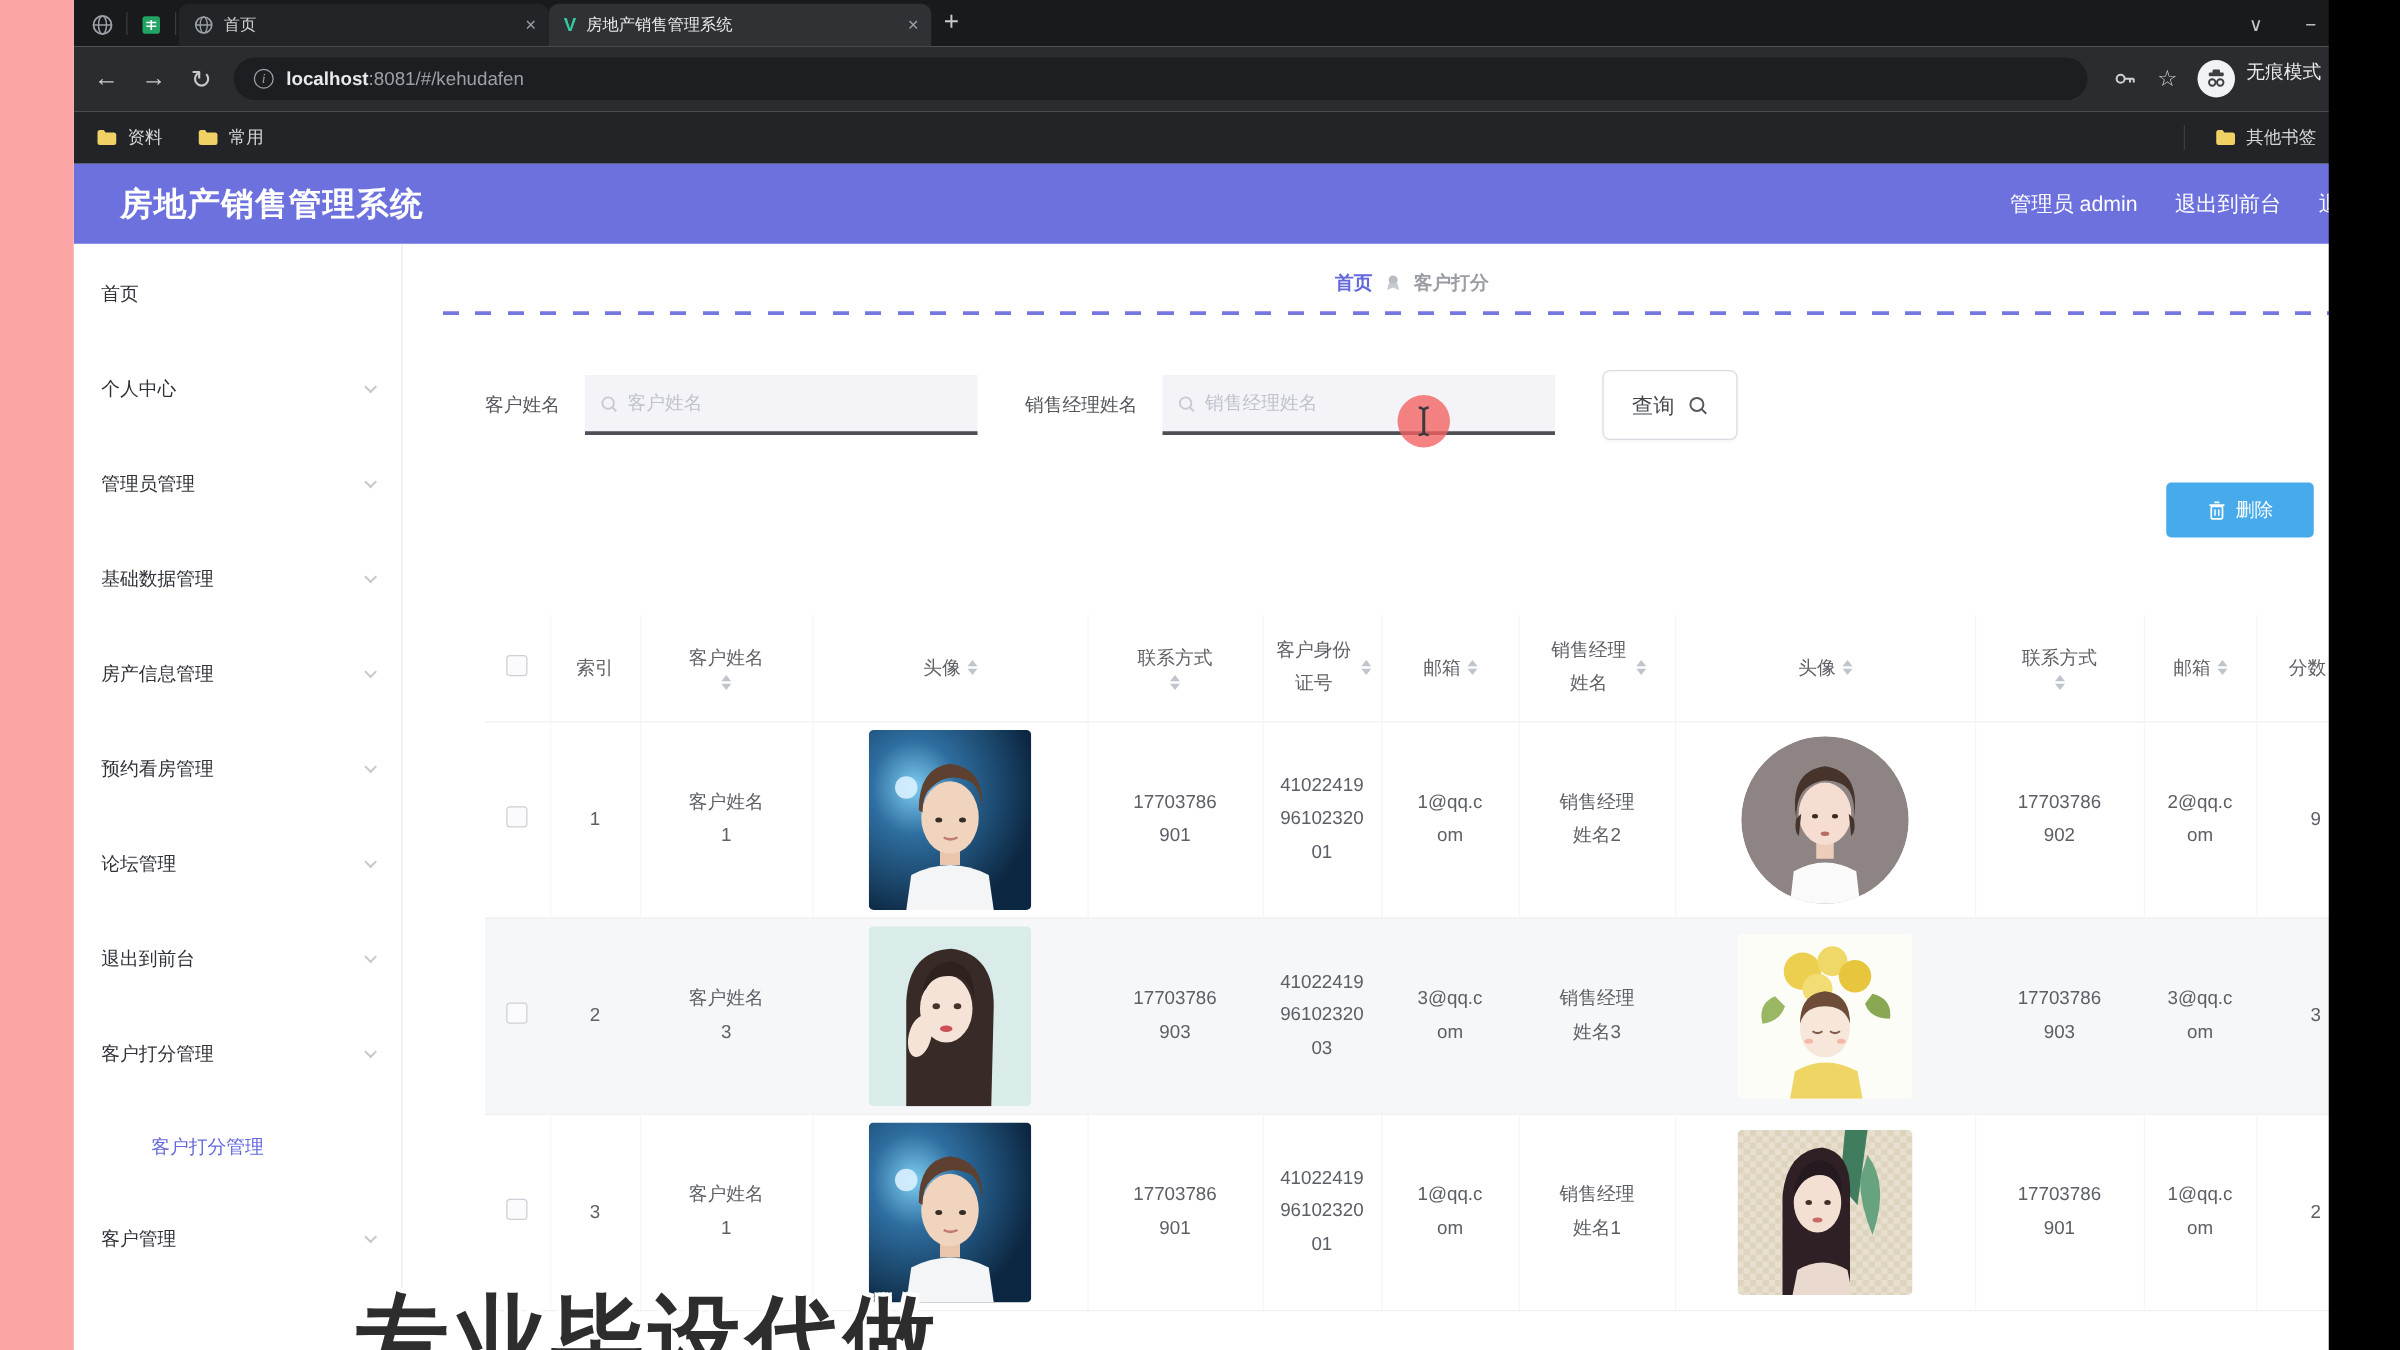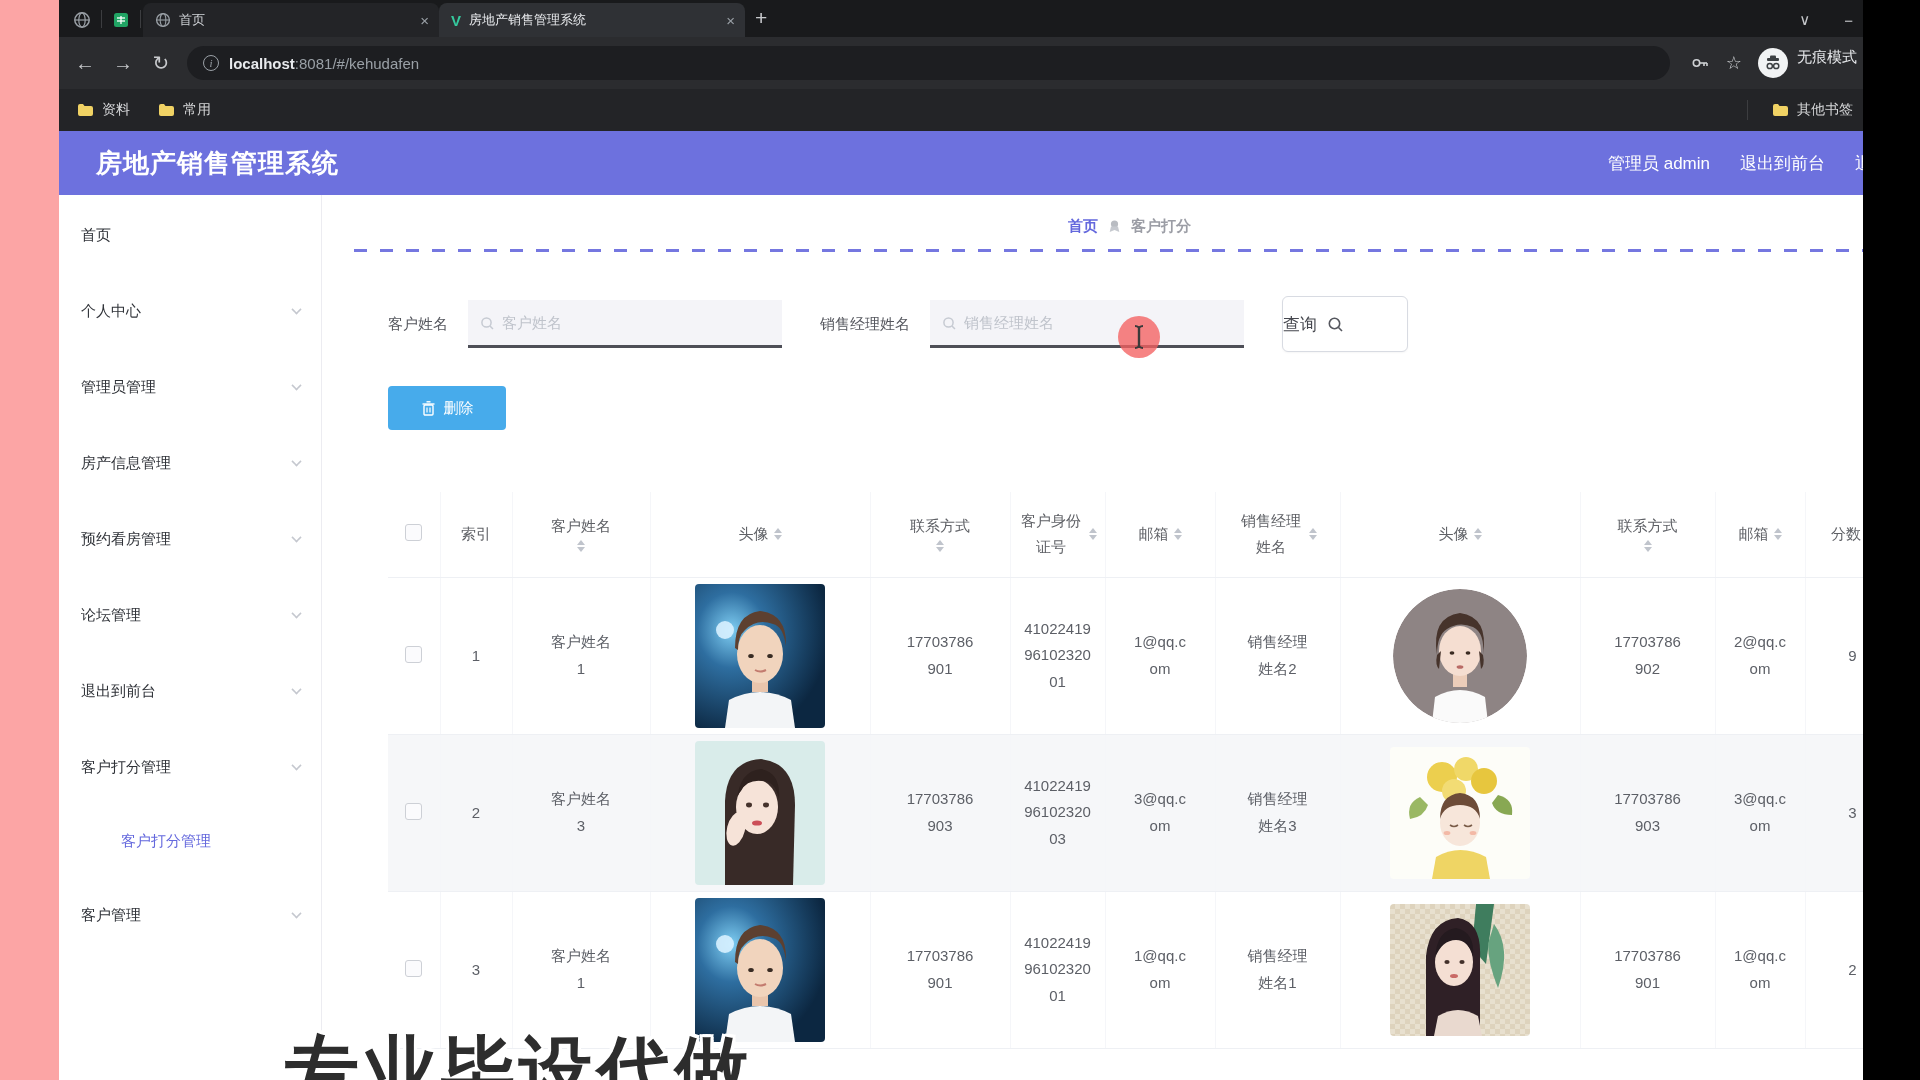--- a/index.html
+++ b/index.html
@@ -58,23 +58,23 @@
   .dash-line { margin-top:13px; margin-left:-34px; width:calc(100% + 90px); height:3px;
     background:repeating-linear-gradient(90deg,#7577e0 0 13px,transparent 13px 26px); }
 
   .search-row { margin-top:44px; display:flex; align-items:center; }
   .s-label { font-size:15px; color:#55575e; }
   .input-wrap { position:relative; width:314px; height:48px; background:#f4f4f8; border-bottom:3px solid #4e4f57; margin-left:20px; display:flex; align-items:center; }
   .input-wrap .ph-icon { position:absolute; left:12px; top:16px; }
   .input-wrap input { width:100%; height:100%; border:0; outline:0; background:transparent; padding-left:34px; font-size:15px; color:#5c5f66; font-family:inherit; }
   .input-wrap input::placeholder { color:#bfc3cb; }
   .gap2 { margin-left:38px; }
-  .query-btn { margin-left:38px; width:126px; height:56px; background:#fff; border:1px solid #d8dbe2; border-radius:6px; display:flex; align-items:center; gap:10px; font-size:17px; color:#46484f; box-shadow:0 1px 2px rgba(0,0,0,.04); }
-
-  .action-row { margin-top:34px; display:flex; padding-right:20px; }
+  .query-btn { margin-left:38px; width:108px; height:56px; background:#fff; border:1px solid #d8dbe2; border-radius:6px; display:flex; align-items:center; justify-content:center; gap:10px; font-size:17px; color:#46484f; box-shadow:0 1px 2px rgba(0,0,0,.04); }
+
+  .action-row { margin-top:34px; display:flex; justify-content:flex-end; padding-right:20px; }
   .delete-btn { width:118px; height:44px; background:#47abeb; border:none; border-radius:4px; color:#fff; font-size:15px; display:flex; align-items:center; justify-content:center; gap:8px; }
 
   
   table.grid { margin-top:62px; width:1512px; table-layout:fixed; border-collapse:collapse; font-size:15px; color:#5c5f66; }
   .grid th, .grid td { border-bottom:1px solid #eef0f4; border-right:1px solid #f5f6f9; text-align:center; vertical-align:middle; font-weight:normal; padding:6px 4px; }
   .grid th { height:85px; color:#5f6166; font-weight:500; }
   .grid td { height:153px; }
   .grid tr.zebra td { background:#f6f7f9; }
   .th-inner { display:flex; align-items:center; justify-content:center; flex-wrap:wrap; row-gap:4px; column-gap:5px; }
   .th-inner.stack { flex-direction:column; gap:4px; }
@@ -210,20 +210,24 @@
       <div class="sidebar">
         <div class="side-item">
             <span>首页</span>
           </div>
         <div class="side-item">
             <span>个人中心</span>
             <i class="chev"></i>
           </div>
         <div class="side-item">
             <span>管理员管理</span>
+            <i class="chev"></i>
+          </div>
+        <div class="side-item">
+            <span>基础数据管理</span>
             <i class="chev"></i>
           </div>
         <div class="side-item">
             <span>房产信息管理</span>
             <i class="chev"></i>
           </div>
         <div class="side-item">
             <span>预约看房管理</span>
             <i class="chev"></i>
           </div>

